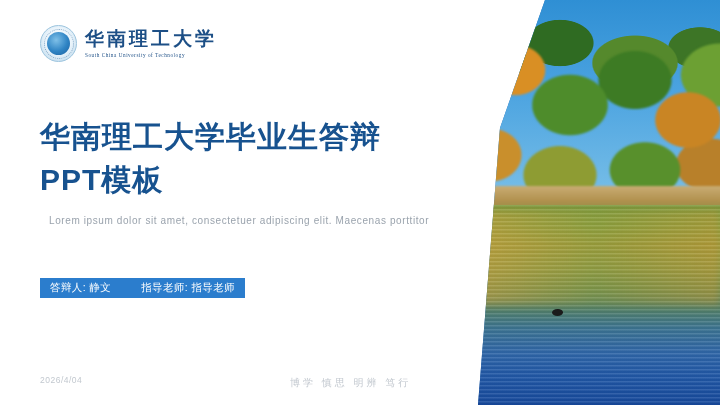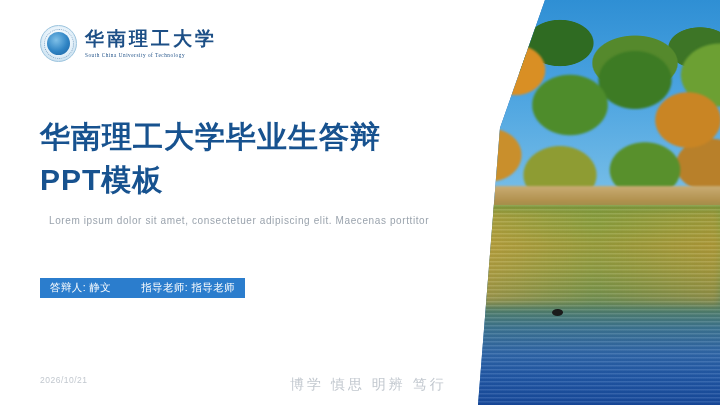--- a/index.html
+++ b/index.html
@@ -82,21 +82,21 @@
      font-size:10px;color:#9aa3ad;letter-spacing:.6px;white-space:nowrap;}
 
   
   #badge{position:absolute;left:40px;top:278px;height:20px;
      background:#2b7dcd;color:#ffffff;display:flex;align-items:center;
      padding:0 10px;gap:30px;font-size:10.5px;letter-spacing:.4px;box-sizing:border-box;}
   #badge span{white-space:nowrap;}
 
   
   #date{position:absolute;left:40px;top:375px;font-size:8.5px;color:#c2c8cf;letter-spacing:.5px;}
-  #motto{position:absolute;left:290px;top:376px;font-size:14px;color:#c2c8cf;letter-spacing:3px;white-space:nowrap;}
+  #motto{position:absolute;left:290px;top:376px;font-size:10px;color:#c2c8cf;letter-spacing:3px;white-space:nowrap;}
 </style>
 </head>
 <body>
 
 <div id="slide">
 
   <div id="photo-wrap">
     <div id="photo">
       <div class="sky"></div>
       <div class="treeline"></div>
@@ -122,16 +122,16 @@
     <span class="l2">PPT模板</span>
   </div>
 
   <div id="subtitle">Lorem ipsum dolor sit amet, consectetuer adipiscing elit. Maecenas porttitor</div>
 
   <div id="badge">
     <span>答辩人: 静文</span>
     <span>指导老师: 指导老师</span>
   </div>
 
-  <div id="date">2026/10/21</div>
+  <div id="date">2026/4/04</div>
   <div id="motto">博学 慎思 明辨 笃行</div>
 
 </div>
 
 </body></html>

